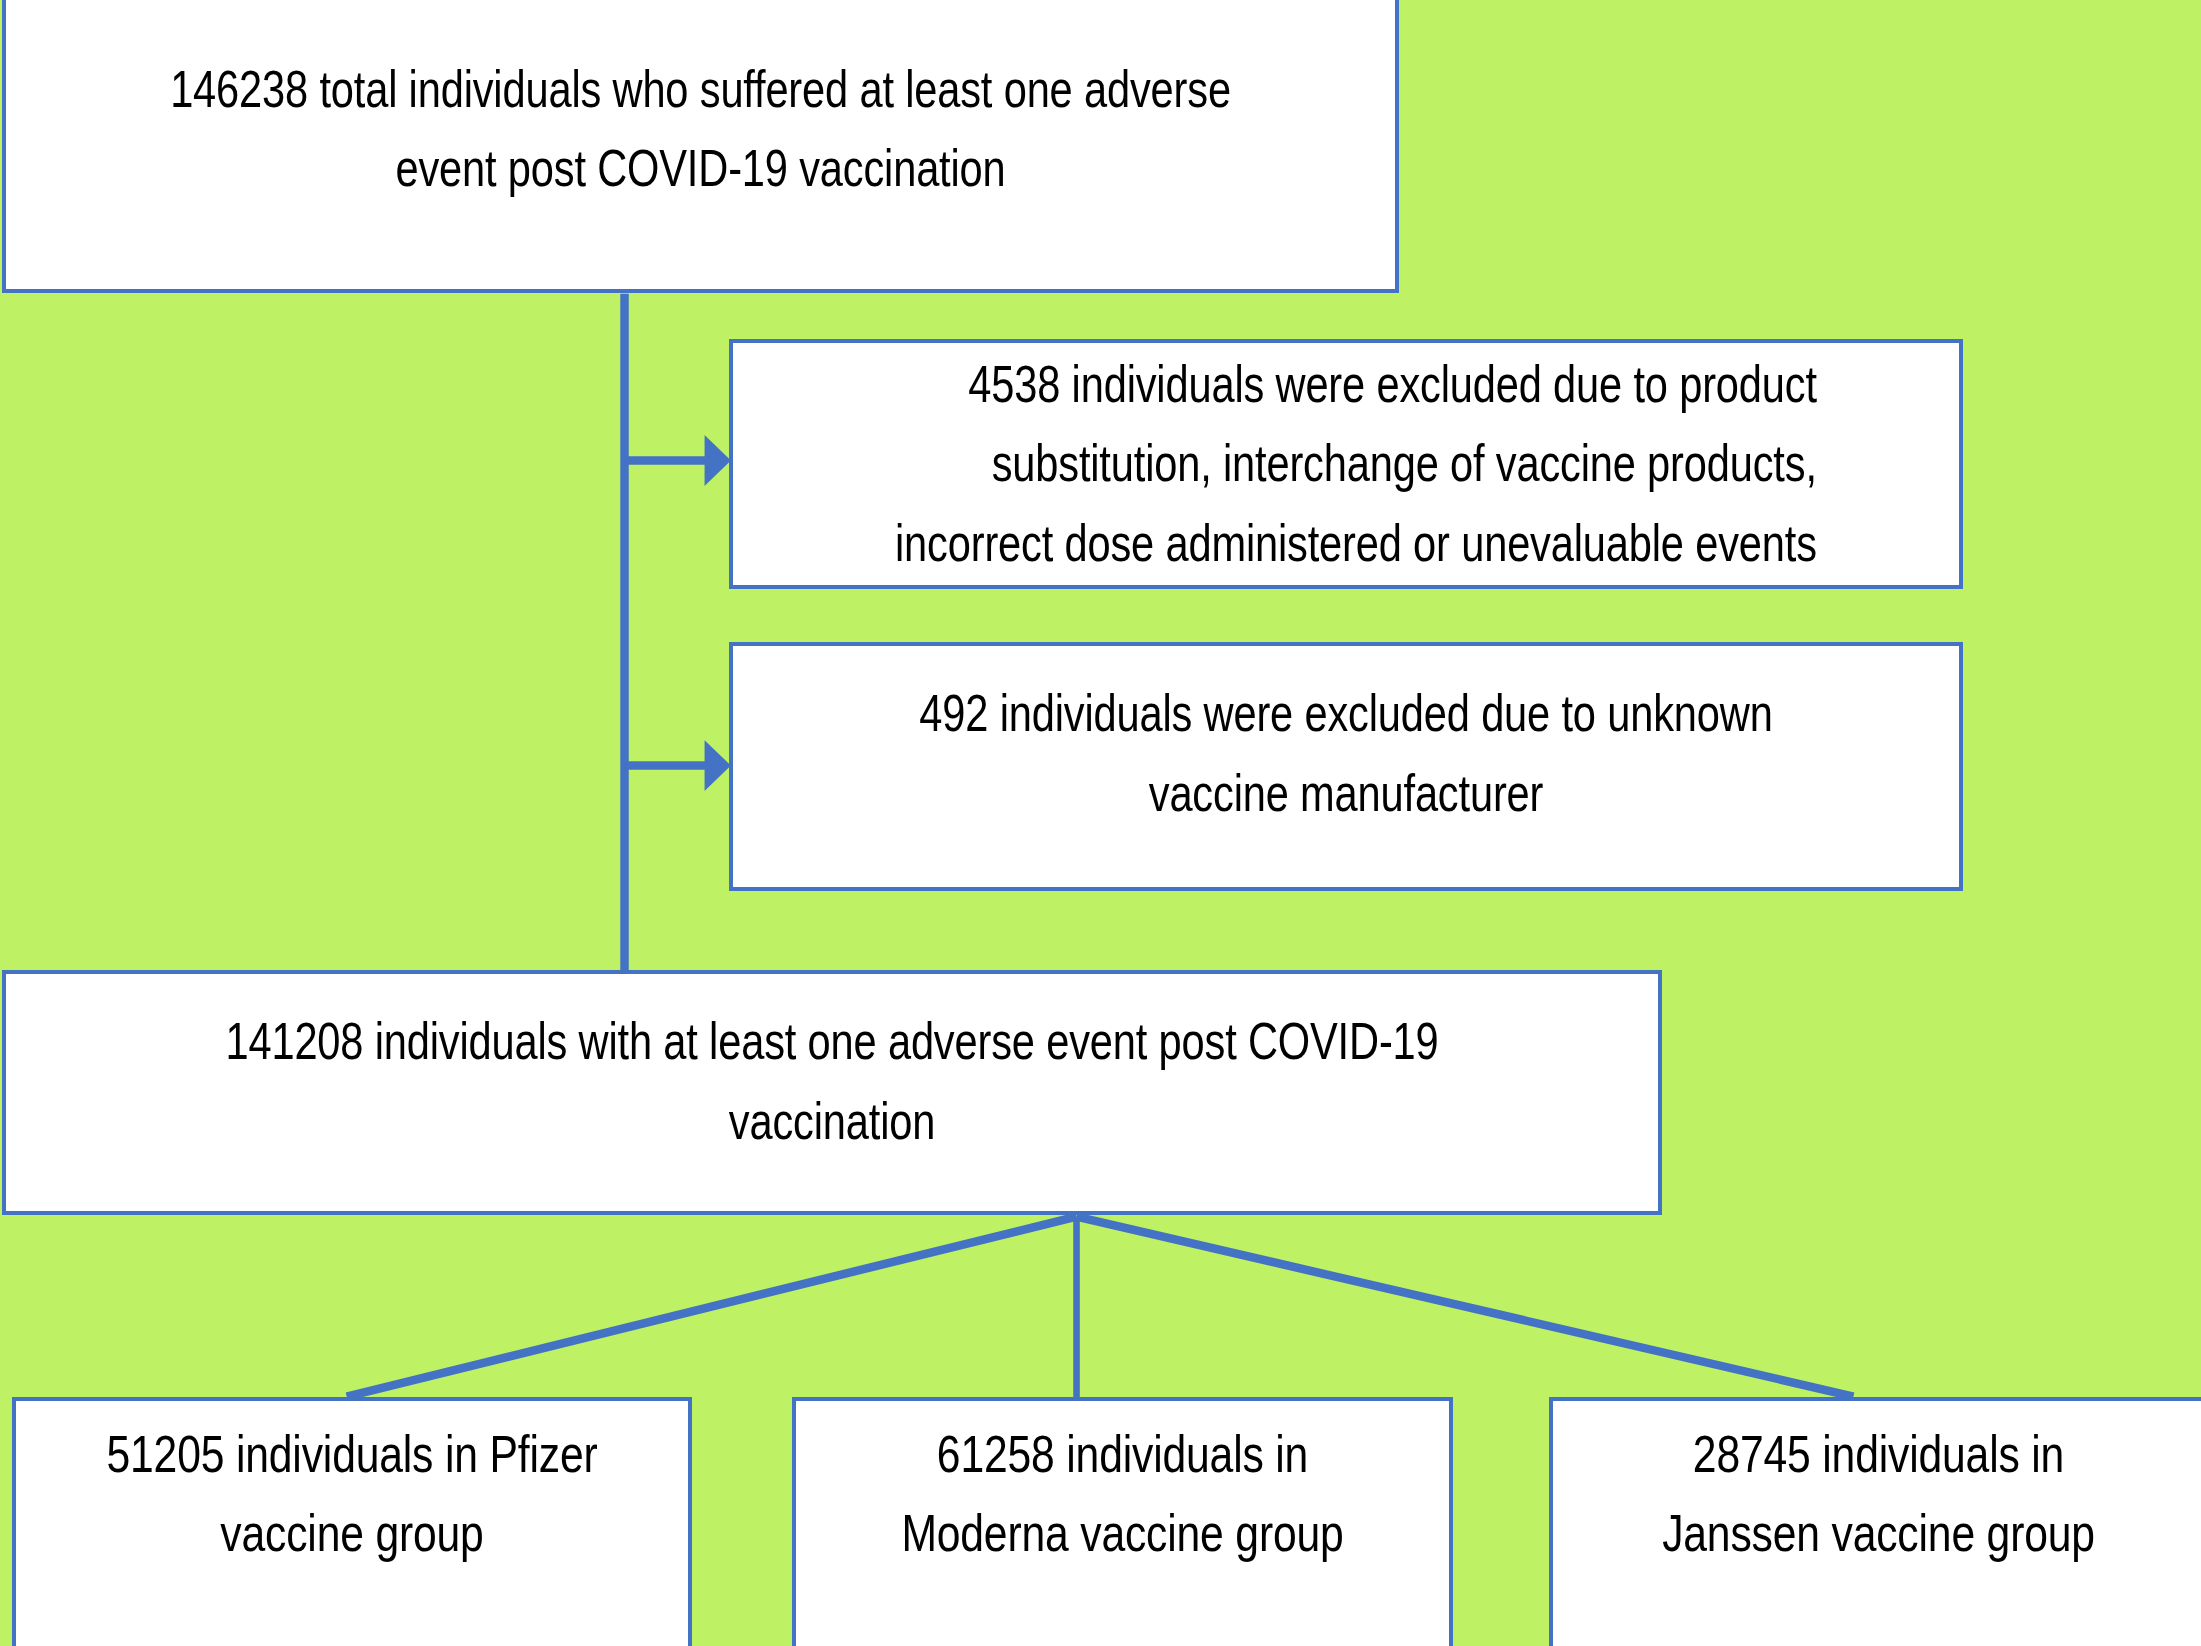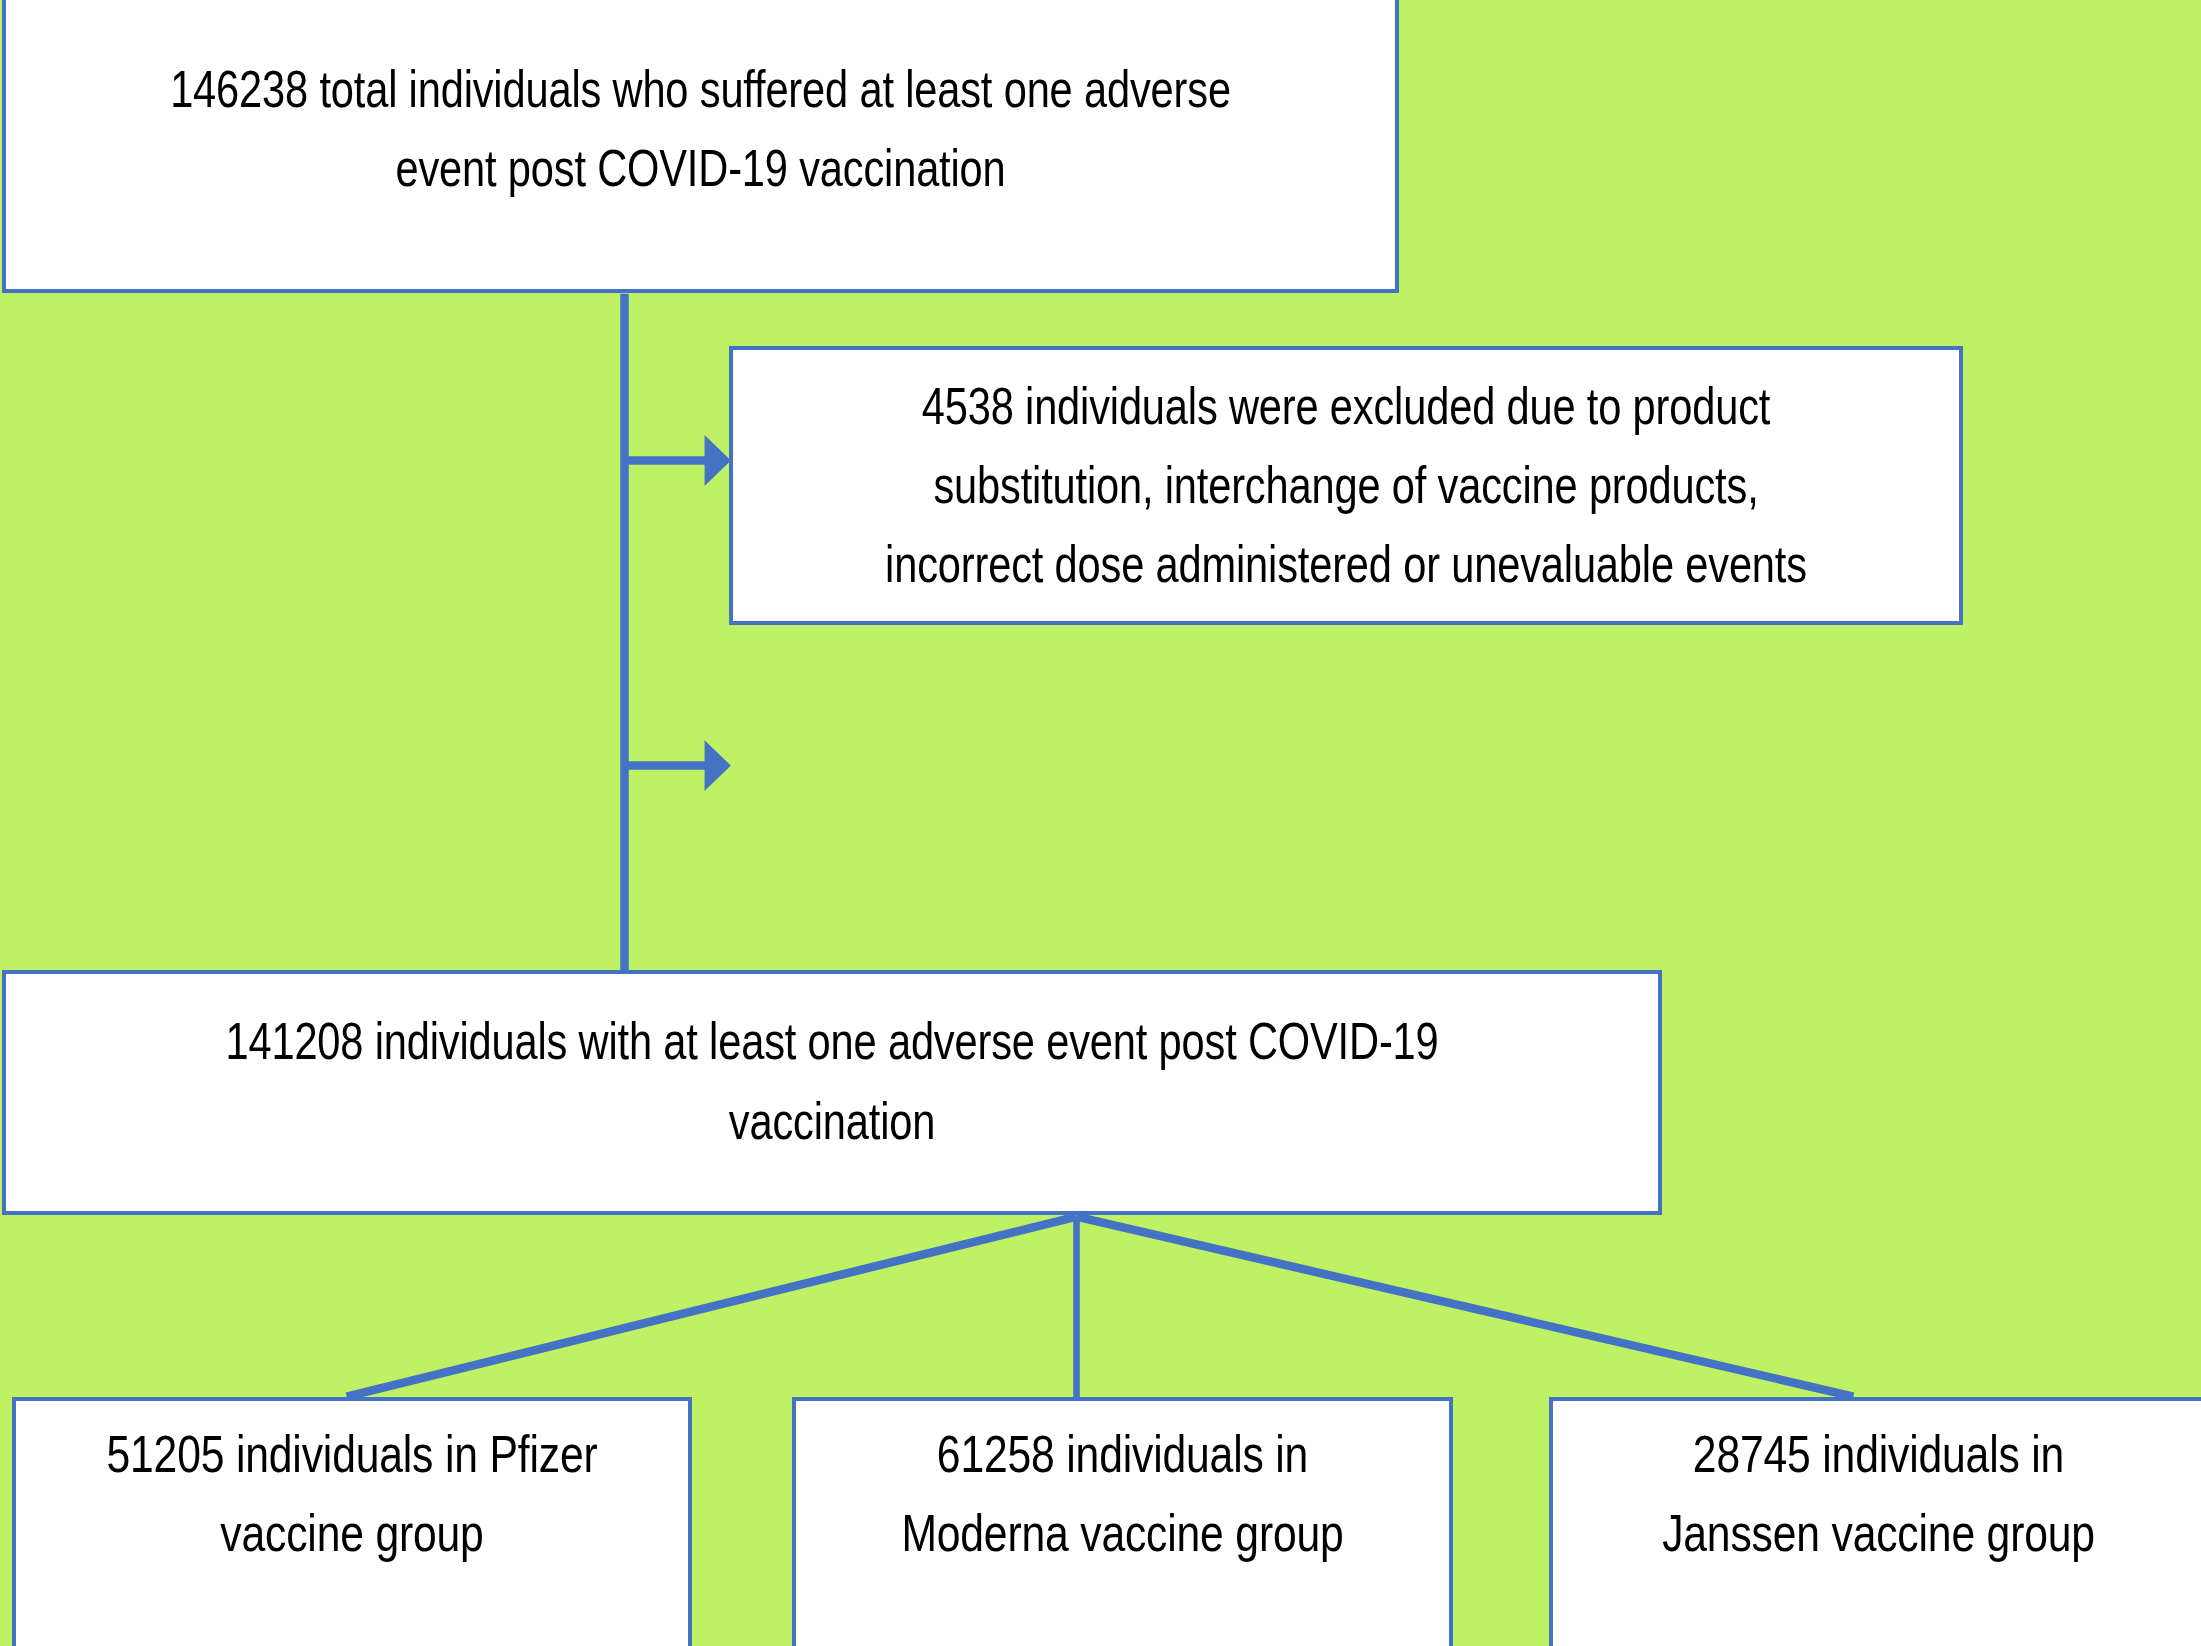--- a/index.html
+++ b/index.html
@@ -54,21 +54,21 @@
   
   #box-total {
     left: 1.9px;  top: -5.6px;  width: 1397px;  height: 299px;
   }
   #box-total .box-text {
     font-size: 52px;
     transform: scaleX(0.80) translateY(-15px);
   }
 
   #box-excluded-1 {
-    left: 729px;  top: 346px;  width: 1234px;  height: 279px;
+    left: 729px;  top: 339px;  width: 1234px;  height: 250px; text-align: right;
   }
   #box-excluded-1 .box-text { font-size: 52px; }
 
   #box-excluded-2 {
     left: 729px;  top: 642px;  width: 1234px;  height: 249px;
   }
   #box-excluded-2 .box-text {
     font-size: 52px;
     transform: scaleX(0.80) translateY(-13px);
   }
@@ -118,20 +118,23 @@
   </svg>
 
   <div class="flow-box" id="box-total">
     <span class="box-text">146238 total individuals who suffered at least one adverse event post COVID-19 vaccination</span>
   </div>
 
   <div class="flow-box" id="box-excluded-1">
     <span class="box-text">4538 individuals were excluded due to product substitution, interchange of vaccine products, incorrect dose administered or unevaluable events</span>
   </div>
 
+  <div class="flow-box" id="box-excluded-2">
+    <span class="box-text">492 individuals were excluded due to unknown vaccine manufacturer</span>
+  </div>
 
   <div class="flow-box" id="box-included">
     <span class="box-text">141208 individuals with at least one adverse event post COVID-19 vaccination</span>
   </div>
 
   <div class="flow-box" id="box-pfizer">
     <span class="box-text">51205 individuals in Pfizer vaccine group</span>
   </div>
 
   <div class="flow-box" id="box-moderna">

